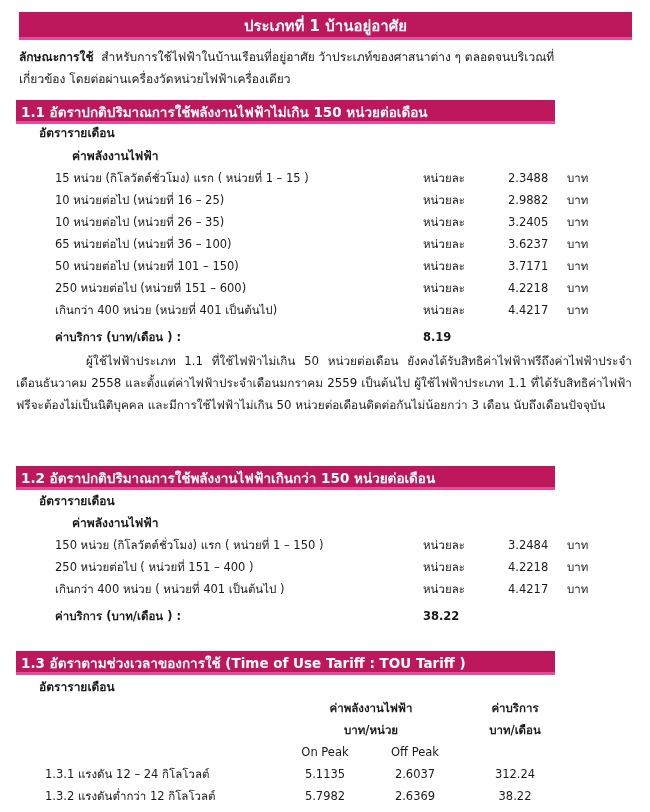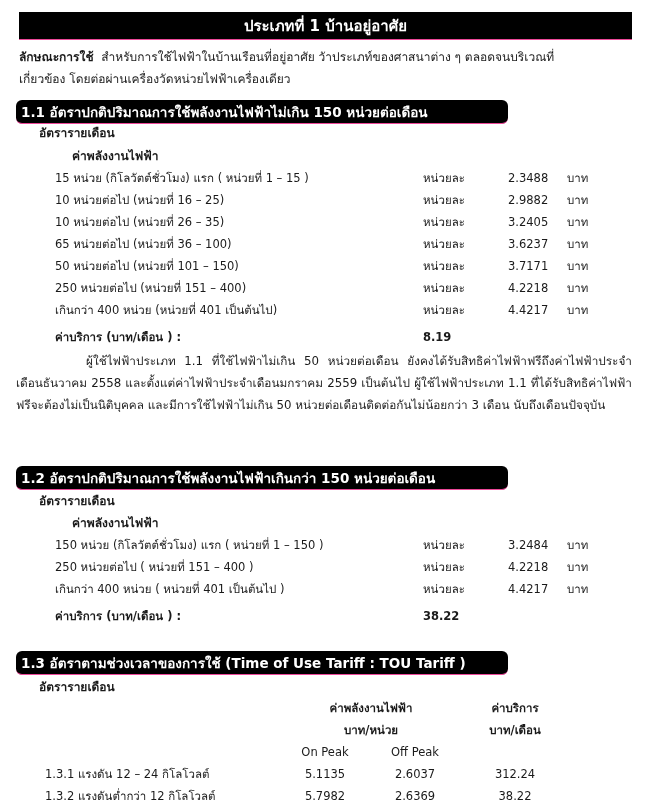--- a/index.html
+++ b/index.html
@@ -1,21 +1,21 @@
 <!DOCTYPE html>
 <html><head>
 <meta charset="utf-8">
 <style>
   * { margin: 0; padding: 0; box-sizing: border-box; }
   html, body { width: 650px; height: 812px; background: #ffffff; overflow: hidden; }
   body { font-family: "DejaVu Sans", "Liberation Sans", sans-serif; color: #1a1a1a; position: relative; }
   .abs { position: absolute; white-space: nowrap; }
-  .bar { position: absolute; background: #000000; color: #ffffff; border-bottom: 1px solid #ec4899; }
+  .bar { position: absolute; background: #be185d; color: #ffffff; border-bottom: 3px solid #ec4899; }
   .title-bar { left: 19px; top: 12px; width: 613px; height: 28px; text-align: center; font-size: 15px; line-height: 28px; font-weight: bold; }
-  .sec-bar { left: 16px; width: 492px; height: 24px; font-size: 13.5px; line-height: 24px; padding-left: 5px; font-weight: bold; border-radius: 6px; }
+  .sec-bar { left: 16px; width: 539px; height: 24px; font-size: 13.5px; line-height: 24px; padding-left: 5px; font-weight: bold; }
   .body-txt { font-size: 12px; line-height: 22px; }
   .bold { font-weight: bold; }
   .row { position: absolute; left: 0; width: 650px; height: 22px; font-size: 11.5px; line-height: 22px; }
   .row span { position: absolute; white-space: nowrap; }
   .c-desc { left: 55px; }
   .c-unit { left: 423px; }
   .c-val { left: 508px; }
   .c-baht { left: 567px; }
   .para { position: absolute; left: 16px; width: 616px; font-size: 11.8px; line-height: 22px; text-align: justify; }
   .tou { position: absolute; font-size: 11.5px; line-height: 22px; white-space: nowrap; text-align: center; }
@@ -58,21 +58,21 @@
   <span class="c-val">3.6237</span>
   <span class="c-baht">บาท</span>
 </div>
 <div class="row" style="top:255px;">
   <span class="c-desc">50 หน่วยต่อไป (หน่วยที่ 101 – 150)</span>
   <span class="c-unit">หน่วยละ</span>
   <span class="c-val">3.7171</span>
   <span class="c-baht">บาท</span>
 </div>
 <div class="row" style="top:277px;">
-  <span class="c-desc">250 หน่วยต่อไป (หน่วยที่ 151 – 400)</span>
+  <span class="c-desc">250 หน่วยต่อไป (หน่วยที่ 151 – 600)</span>
   <span class="c-unit">หน่วยละ</span>
   <span class="c-val">4.2218</span>
   <span class="c-baht">บาท</span>
 </div>
 <div class="row" style="top:299px;">
   <span class="c-desc">เกินกว่า 400 หน่วย (หน่วยที่ 401 เป็นต้นไป)</span>
   <span class="c-unit">หน่วยละ</span>
   <span class="c-val">4.4217</span>
   <span class="c-baht">บาท</span>
 </div>

